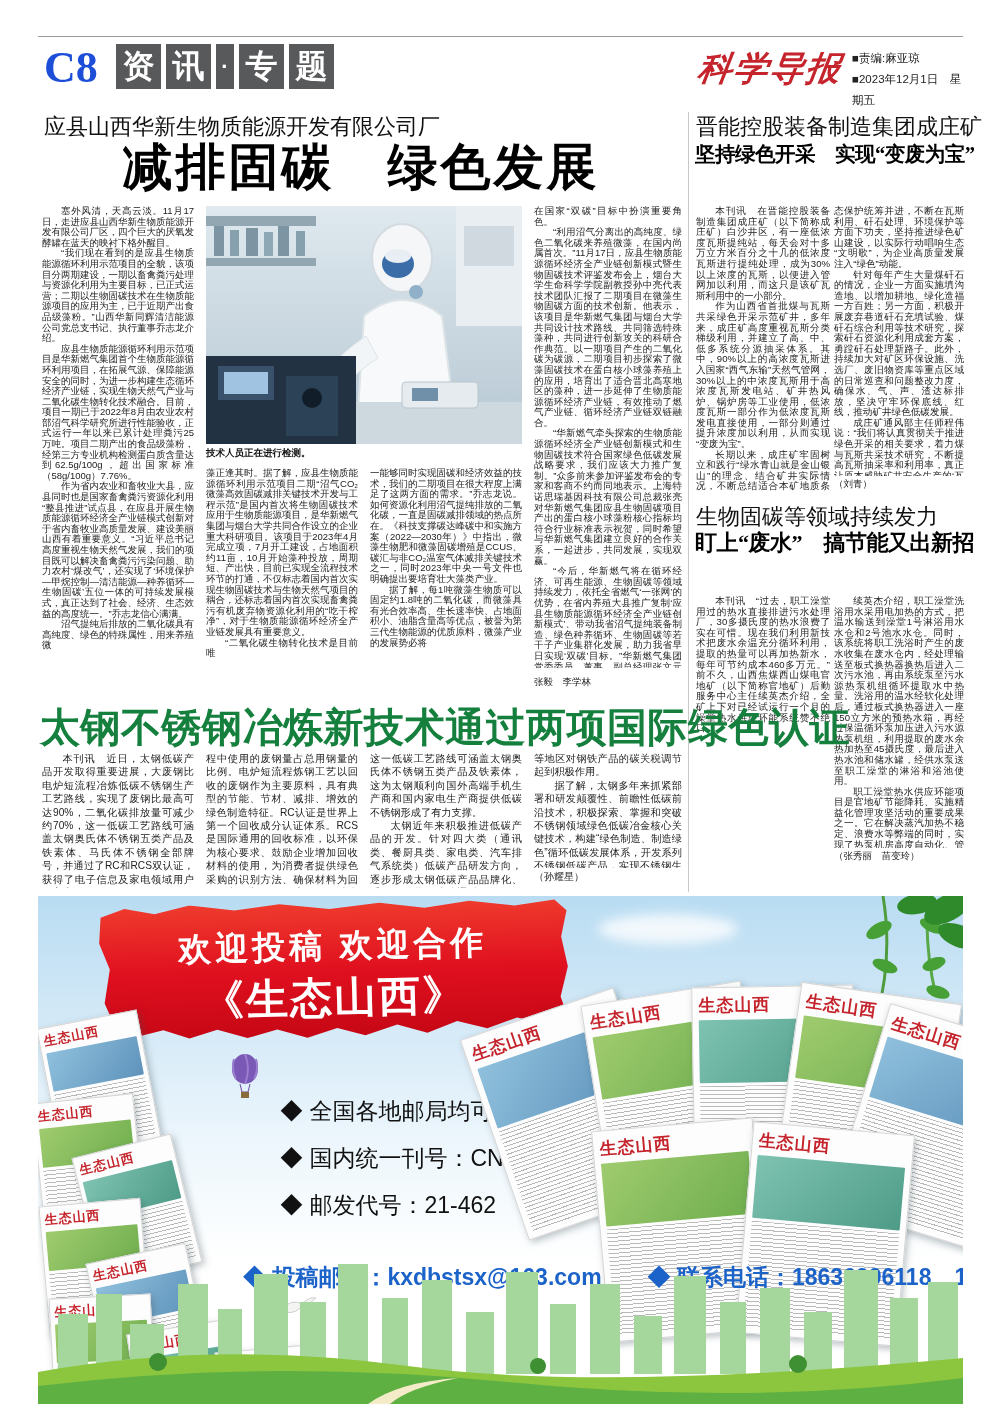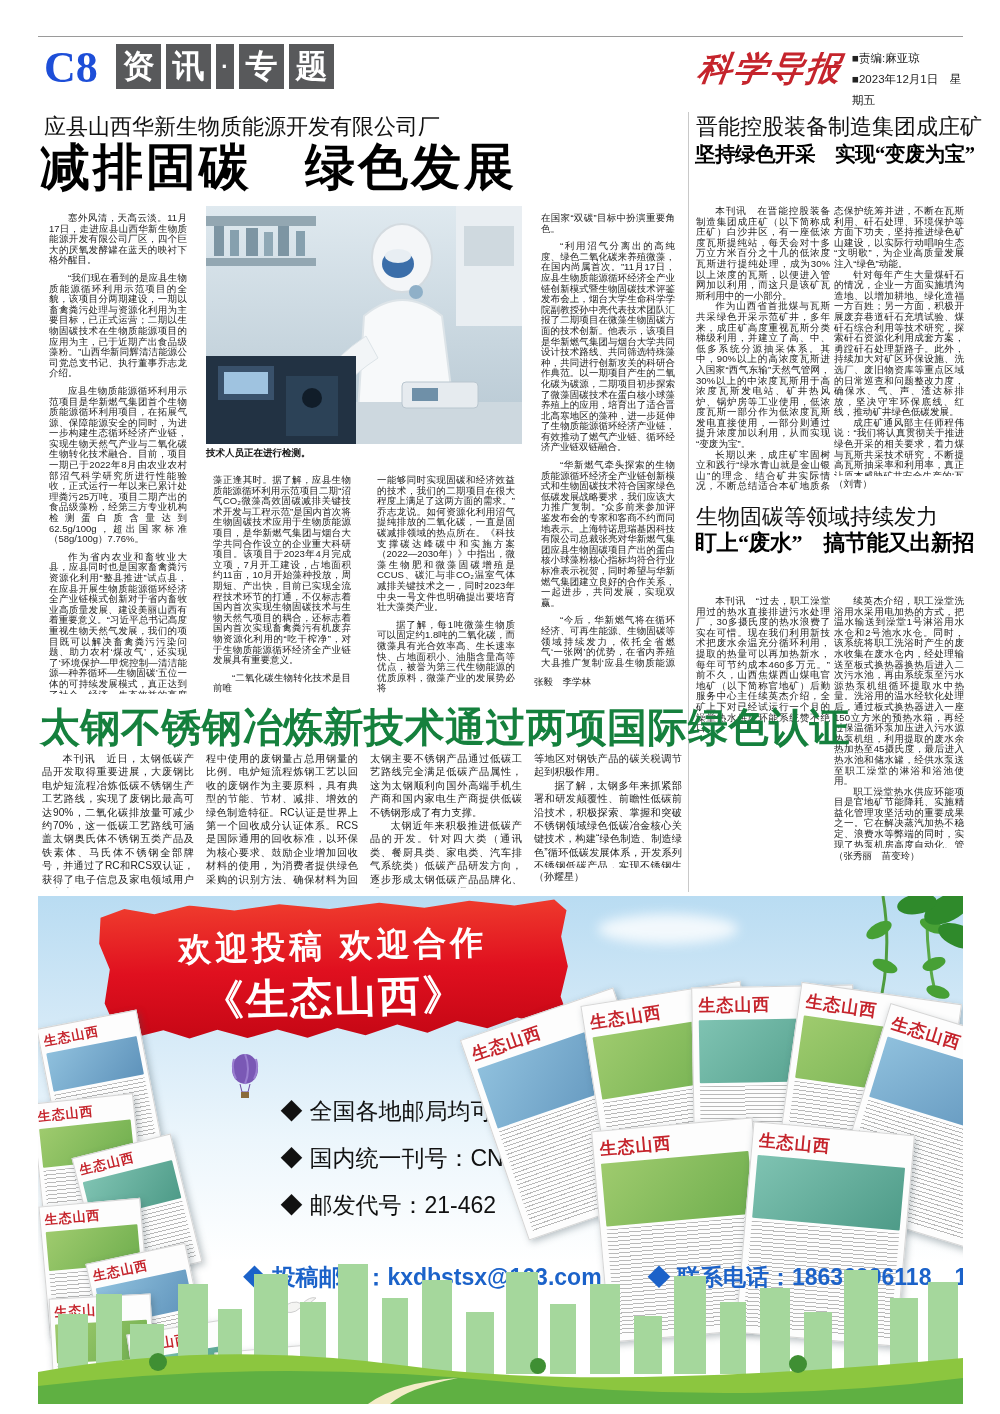--- a/index.html
+++ b/index.html
@@ -12,24 +12,24 @@
   .blocks{left:116px;top:44px;display:flex;gap:5px;}
   .blk{width:45px;height:45px;background:#58595b;color:#fff;display:flex;align-items:center;justify-content:center;
        font-size:32px;font-weight:bold;}
   .blk.dot{width:18px;font-size:22px;}
   .masthead{left:698px;top:46px;width:150px;color:#c5242c;font-family:"Liberation Serif",serif;
             font-size:34px;font-weight:bold;font-style:italic;transform:skewX(-8deg);letter-spacing:2px;white-space:nowrap;}
   .hinfo{left:852px;top:48px;font-size:11.5px;line-height:21px;color:#222;width:112px;}
   .vrule{left:688px;top:112px;height:780px;border-left:1px solid #c9c9c9;}
   
   .kicker{font-size:22px;color:#111;}
-  .headline-main{left:40px;top:134px;width:642px;font-size:50px;font-weight:900;
+  .headline-main{left:40px;top:134px;width:642px;text-align:center;font-size:50px;font-weight:900;
                  letter-spacing:3px;color:#000;white-space:nowrap;}
   .bodycol{font-size:9.5px;line-height:10.6px;text-align:justify;overflow:hidden;color:#222;}
-  .bodycol p{margin:7px;text-indent:2em;}
+  .bodycol p{margin:0;text-indent:2em;}
   .bodycol p.noind{text-indent:0;}
   .lead{font-weight:normal;}
   .byline{font-weight:normal;font-size:9.5px;text-align:left;}
   .caption{font-size:9.5px;font-weight:bold;color:#111;}
   
   .r-headline{font-family:"Liberation Serif",serif;font-weight:bold;font-size:20.5px;letter-spacing:-0.5px;
               white-space:nowrap;color:#000;}
   .rcol{font-size:9.6px;line-height:10.6px;text-align:justify;overflow:hidden;color:#222;}
   .rcol p{margin:0;text-indent:2em;}
   .rcol p.noind{text-indent:0;}
@@ -177,21 +177,21 @@
 
   <div class="abs headline-steel">太钢不锈钢冶炼新技术通过两项国际绿色认证</div>
   <div class="abs scol" style="left:42px;top:752px;width:152px;height:136px;">
     <p><b class="lead">本刊讯　</b><span>近日，太钢低碳产品开发取得重要进展，大废钢比电炉短流程冶炼低碳不锈钢生产工艺路线，实现了废钢比最高可达90%，二氧化碳排放量可减少约70%，这一低碳工艺路线可涵盖太钢奥氏体不锈钢五类产品及铁素体、马氏体不锈钢全部牌号，并通过了RC和RCS双认证，获得了电子信息及家电领域用户的高度认可。</span></p>
 
   </div>
   <div class="abs scol" style="left:206px;top:752px;width:152px;height:136px;">
     <p class="noind">程中使用的废钢量占总用钢量的比例。电炉短流程炼钢工艺以回收的废钢作为主要原料，具有典型的节能、节材、减排、增效的绿色制造特征。RC认证是世界上第一个回收成分认证体系。RCS是国际通用的回收标准，以环保为核心要求、鼓励企业增加回收材料的使用，为消费者提供绿色采购的识别方法、确保材料为回收再利用产品。RC和RCS已成为全球范围内推动可持续发展的重要认证。太钢成功通过两个认证，表明</p>
   </div>
   <div class="abs scol" style="left:370px;top:752px;width:152px;height:136px;">
-    <p class="noind">太钢主要不锈钢产品通过低碳工艺路线完全满足低碳产品属性，这为太钢顺利向国外高端手机生产商和国内家电生产商提供低碳不锈钢形成了有力支撑。</p>
+    <p class="noind">这一低碳工艺路线可涵盖太钢奥氏体不锈钢五类产品及铁素体，这为太钢顺利向国外高端手机生产商和国内家电生产商提供低碳不锈钢形成了有力支撑。</p>
     <p>太钢近年来积极推进低碳产品的开发。针对四大类（通讯类、餐厨具类、家电类、汽车排气系统类）低碳产品研发方向，逐步形成太钢低碳产品品牌化、系列化。此次成功通过双认证，为太钢低碳产品提升市场竞争力、满足欧盟</p>
   </div>
   <div class="abs scol" style="left:534px;top:752px;width:148px;height:116px;">
     <p class="noind">等地区对钢铁产品的碳关税调节起到积极作用。</p>
     <p>据了解，太钢多年来抓紧部署和研发颠覆性、前瞻性低碳前沿技术，积极探索、掌握和突破不锈钢领域绿色低碳冶金核心关键技术，构建“绿色制造、制造绿色”循环低碳发展体系，开发系列不锈钢低碳产品，实现不锈钢生产与下游使用过程的绿色低碳全面引领。</p>
   </div>
   <div class="abs byline" style="left:534px;top:870px;width:140px;font-size:10px;">（孙耀星）</div>
 
   <div class="abs ad">
     <div class="cloud" style="left:260px;top:40px;width:170px;height:36px;"></div>

